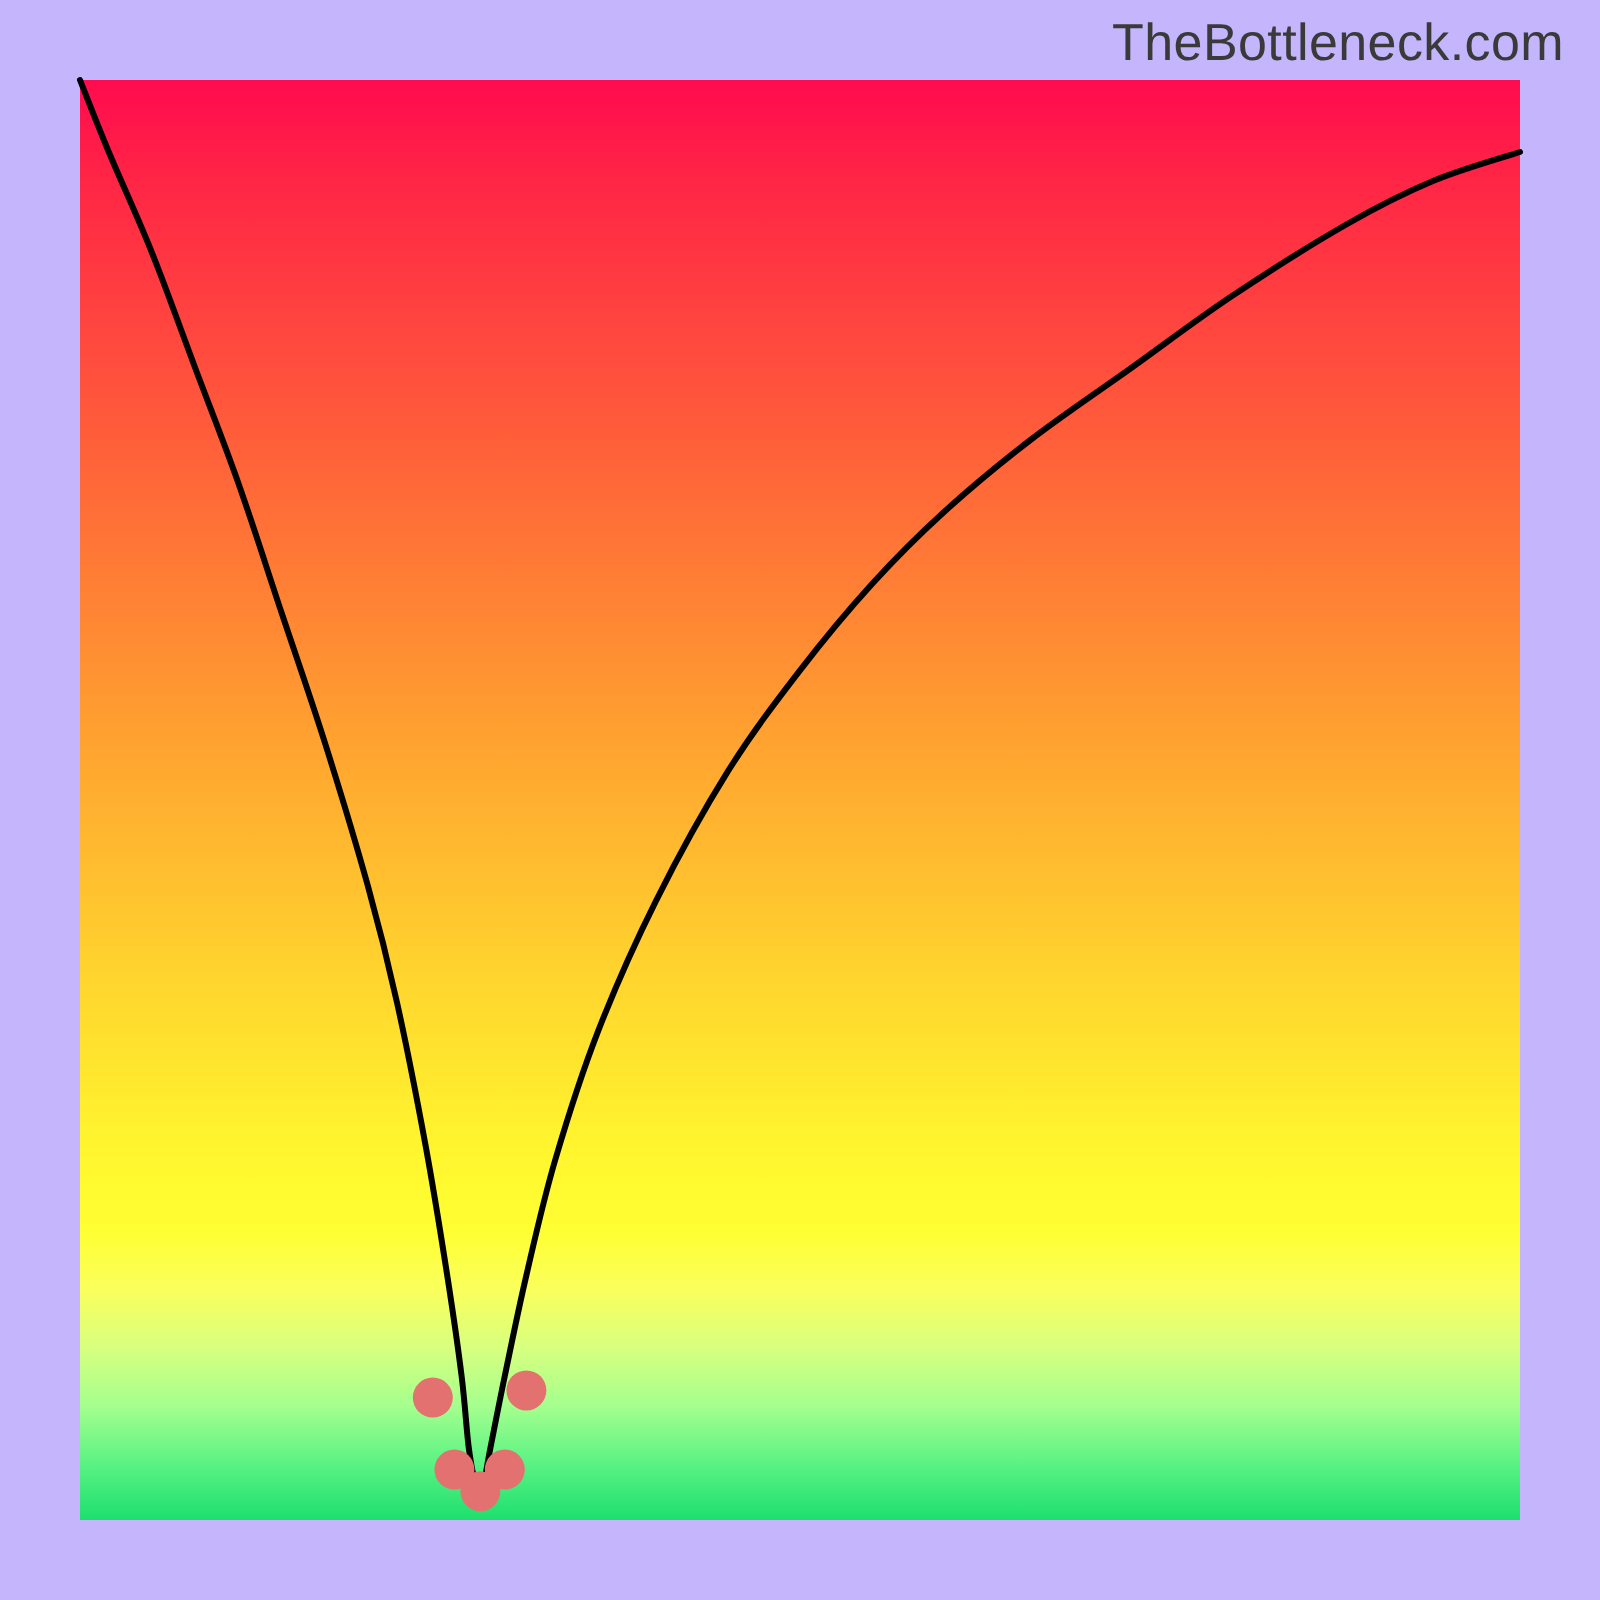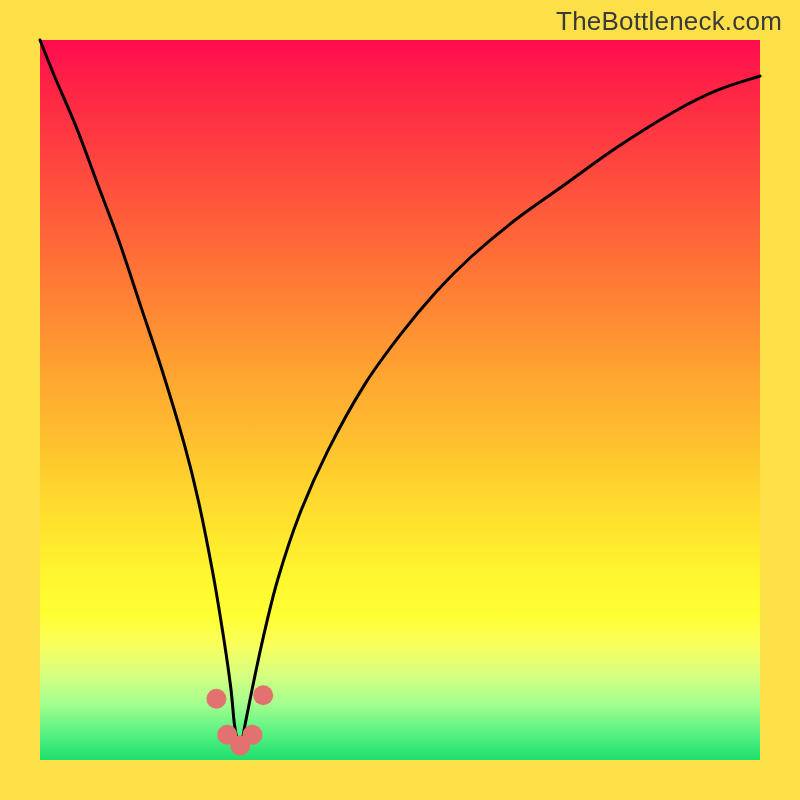--- a/index.html
+++ b/index.html
@@ -10,21 +10,21 @@
     overflow: hidden;
     background: #000;
     font-family: Arial, Helvetica, sans-serif;
   }
   .frame {
     position: absolute;
     left: 0;
     top: 0;
     width: 800px;
     height: 800px;
-    background: #fde047;
+    background: #c4b5fd;
   }
   .bg {
     position: absolute;
     left: 40px;
     top: 40px;
     width: 720px;
     height: 720px;
     background: linear-gradient(
       to bottom,
       #ff0b4f 0%,

